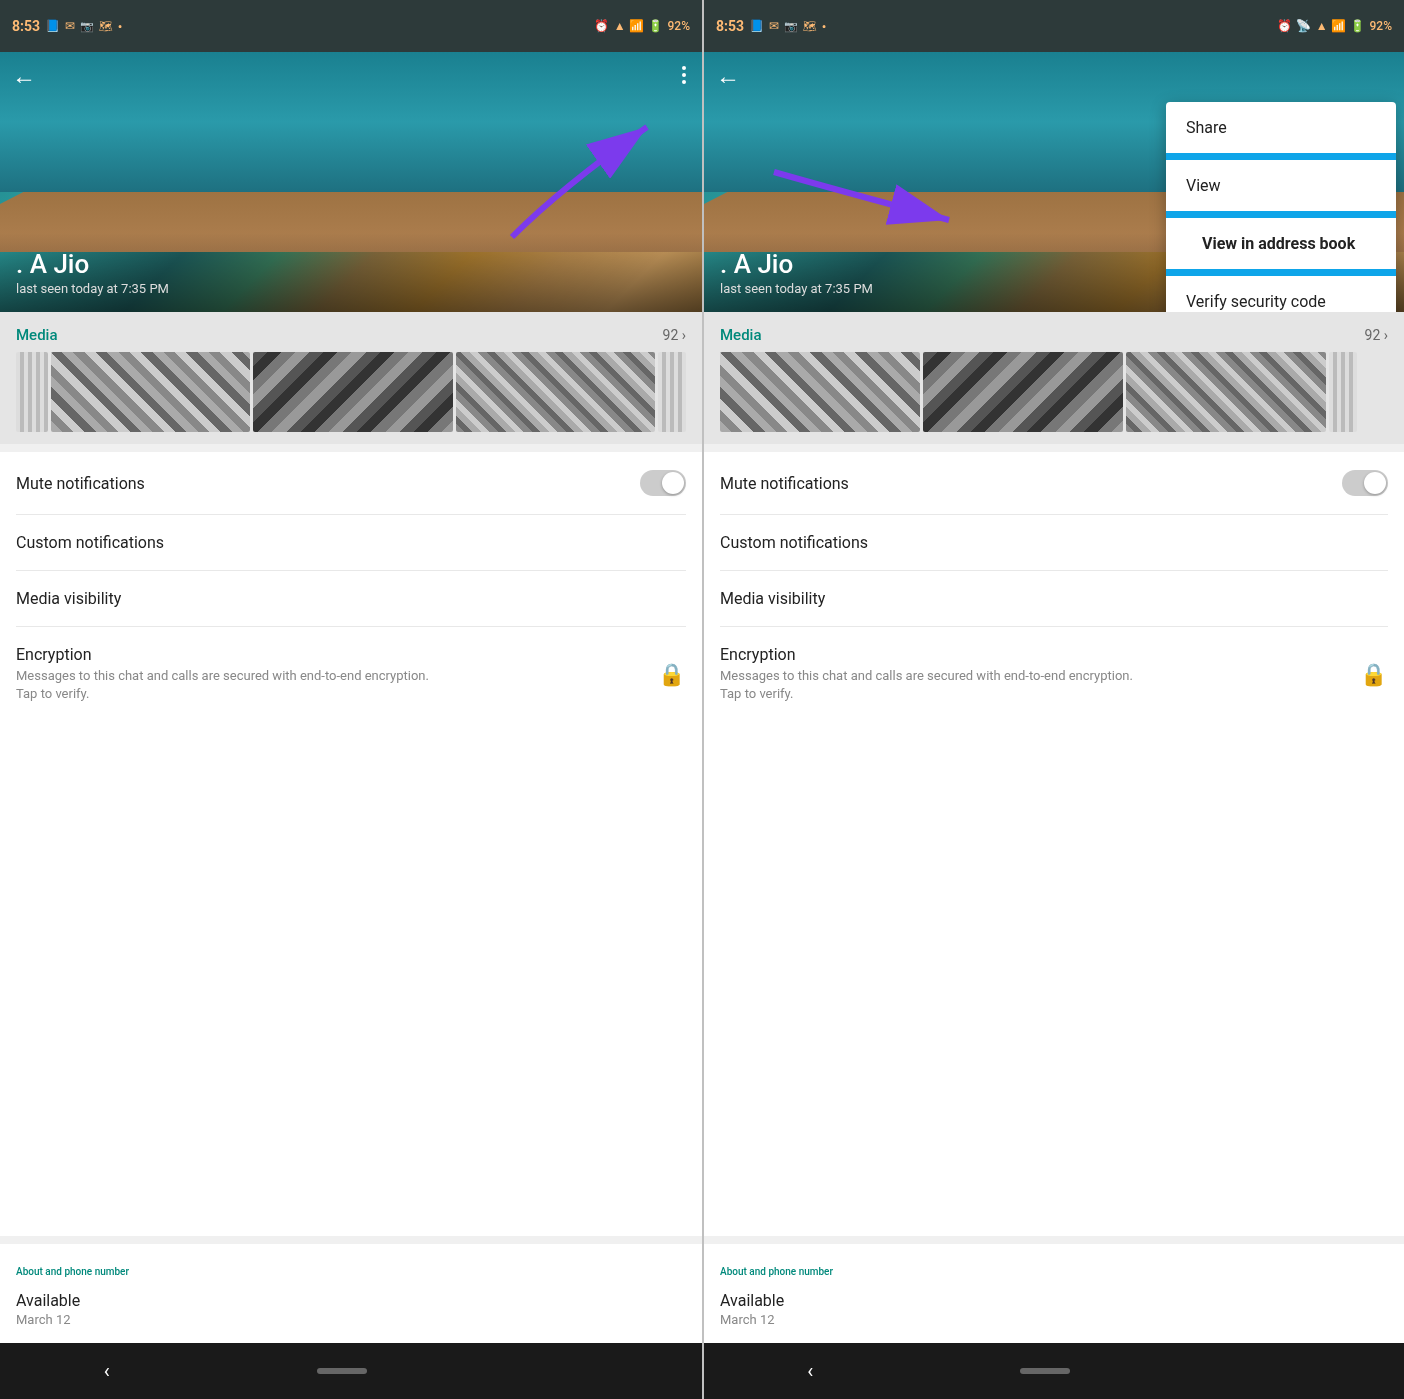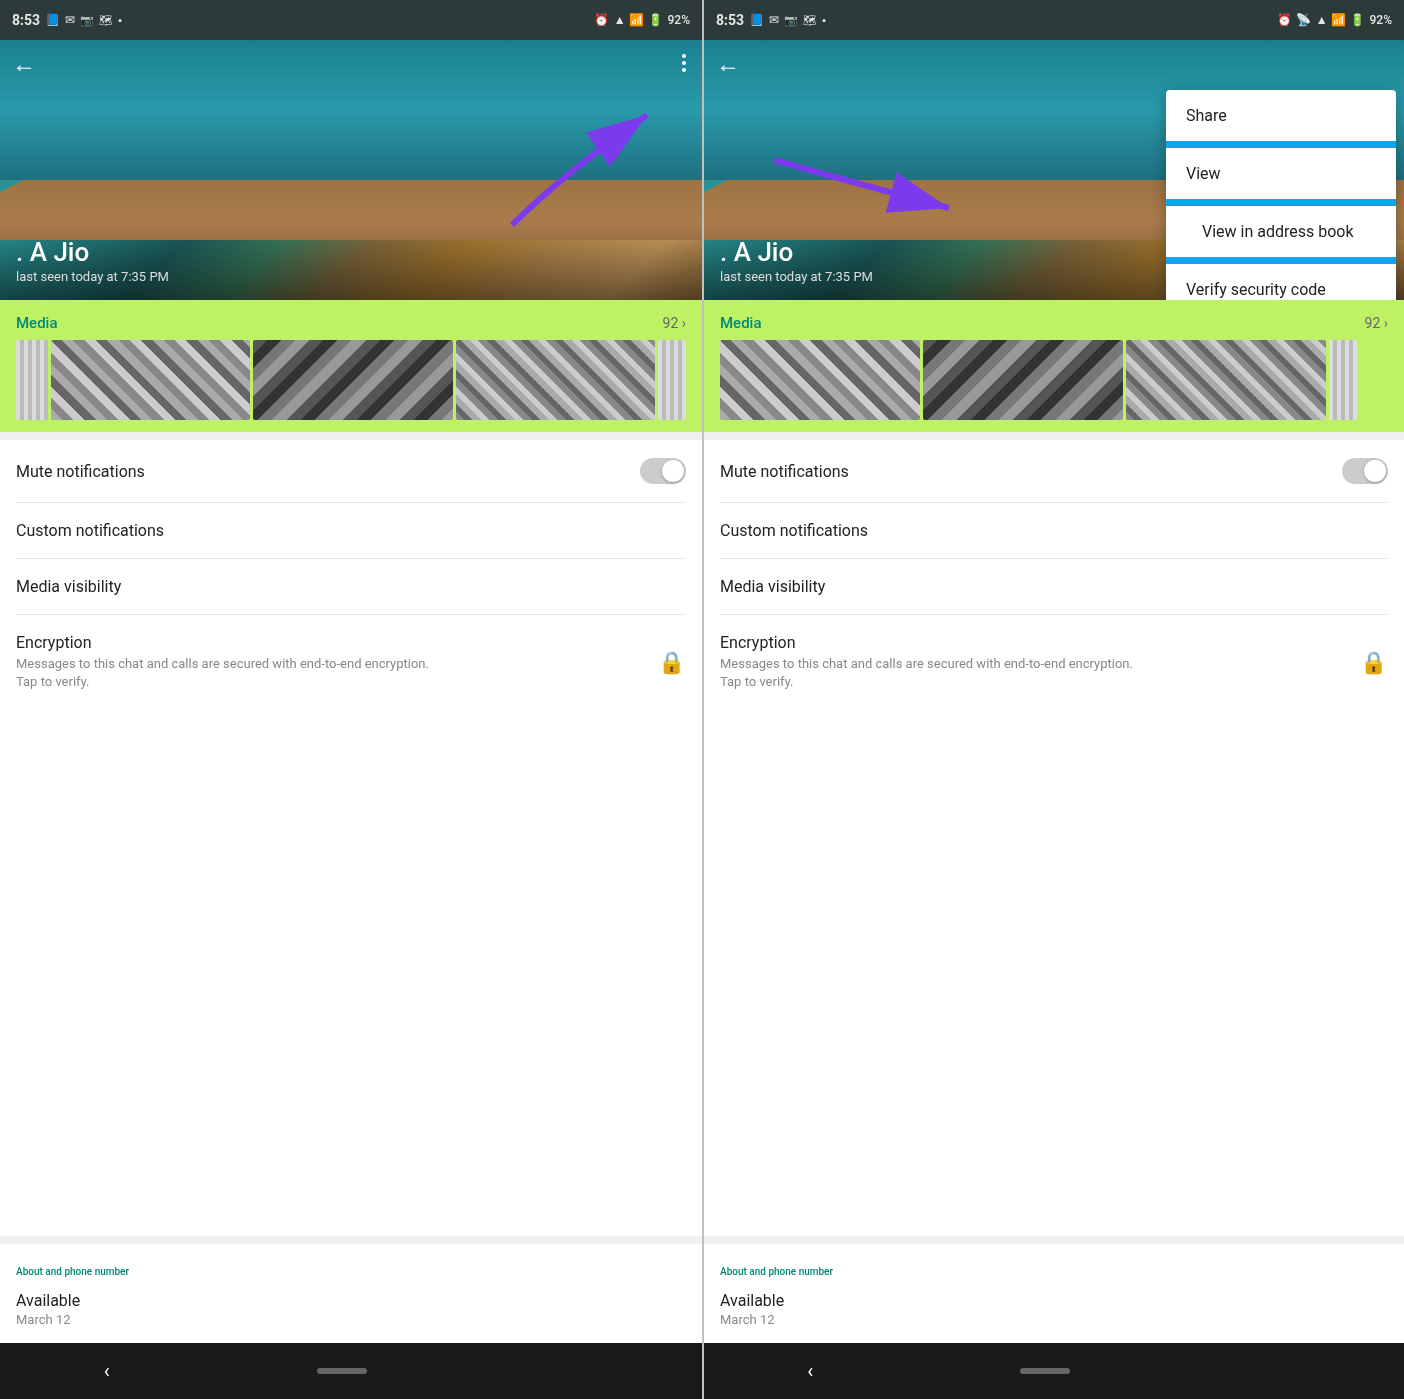--- a/index.html
+++ b/index.html
@@ -20,27 +20,27 @@
       flex-direction: column;
       position: relative;
       overflow: hidden;
     }
     .phone-panel + .phone-panel {
       border-left: 2px solid #c0c0c0;
     }
 
     
     .status-bar {
-      height: 40px;
+      height: 52px;
       background: #2d3a3a;
       display: flex;
       align-items: center;
       justify-content: space-between;
       padding: 0 12px;
-      color: #e5e5e5;
+      color: #fdba74;
       font-size: 13px;
       font-weight: 500;
       flex-shrink: 0;
     }
     .status-bar .time { font-weight: 700; font-size: 14px; }
     .status-bar .icons { display: flex; align-items: center; gap: 4px; font-size: 12px; }
     .status-bar .left-icons { display: flex; align-items: center; gap: 5px; }
 
     
     .header {
@@ -124,21 +124,21 @@
       display: flex;
       flex-direction: column;
       gap: 3px;
       align-items: center;
       padding: 4px;
     }
     .dot { width: 4px; height: 4px; border-radius: 50%; background: #fff; }
 
     
     .media-section {
-      background: #bef264;
+      background: #e5e5e5;
       flex-shrink: 0;
     }
     .media-header {
       display: flex;
       justify-content: space-between;
       align-items: center;
       padding: 14px 16px 8px;
     }
     .media-title {
       color: #00897b;
@@ -410,21 +410,21 @@
     </div>
   </div>
 
   <div class="header">
     <div class="header-bg"></div>
     <div class="header-back">←</div>
 
     <div class="dropdown-menu">
       <div class="dropdown-item">Share</div>
       <div class="dropdown-item">View</div>
-      <div class="dropdown-item" style="font-weight:400;padding-left:36px;">View in address book</div>
+      <div class="dropdown-item" style="font-weight:700;padding-left:36px;">View in address book</div>
       <div class="dropdown-item">Verify security code</div>
     </div>
 
     <svg class="purple-arrow-right" viewBox="0 0 200 120">
       <defs>
         <marker id="arrowhead-right" markerWidth="10" markerHeight="7" refX="10" refY="3.5" orient="auto">
           <polygon points="0 0, 10 3.5, 0 7" fill="#7c3aed"></polygon>
         </marker>
       </defs>
       <path d="M 10 20 Q 80 40 185 68" stroke="#7c3aed" stroke-width="6" fill="none" marker-end="url(#arrowhead-right)"></path>

